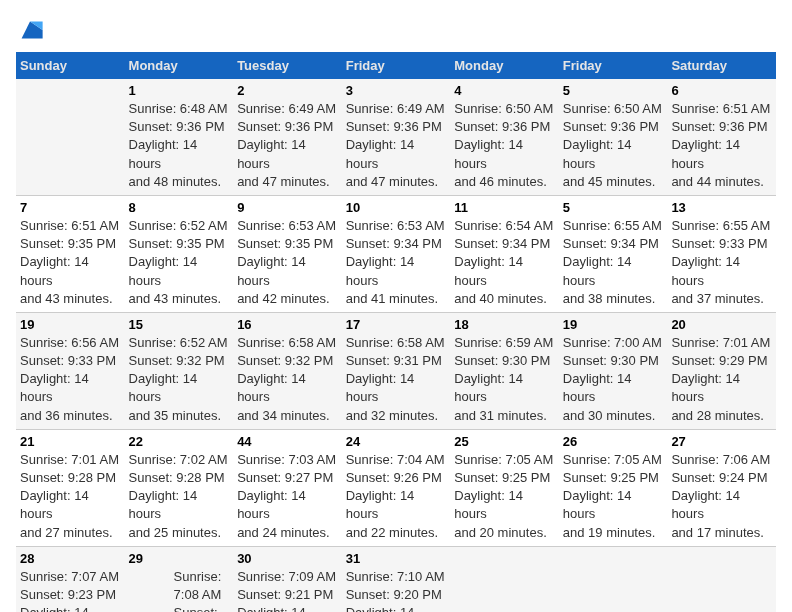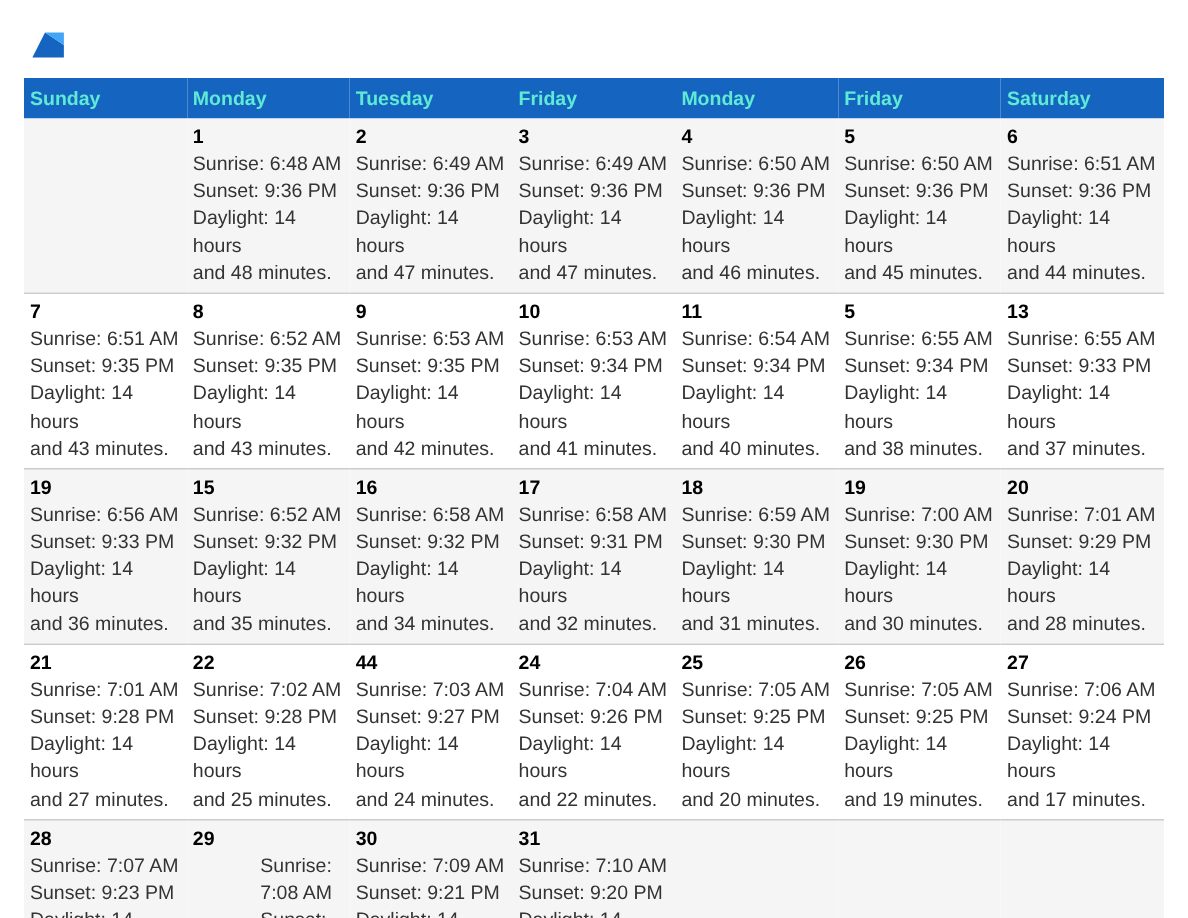--- a/index.html
+++ b/index.html
@@ -39,21 +39,21 @@
       color: #333;
       font-weight: normal;
     }
     table {
       width: 100%;
       border-collapse: collapse;
       font-size: 11px;
     }
     thead tr th {
       background-color: #1565c0;
-      color: #5eead4;
+      color: #e5e5e5;
       padding: 6px 4px;
       text-align: left;
       font-size: 13px;
       font-weight: bold;
     }
     tbody tr {
       border-bottom: 1px solid #ccc;
     }
     tbody tr:nth-child(odd) {
       background-color: #f5f5f5;

